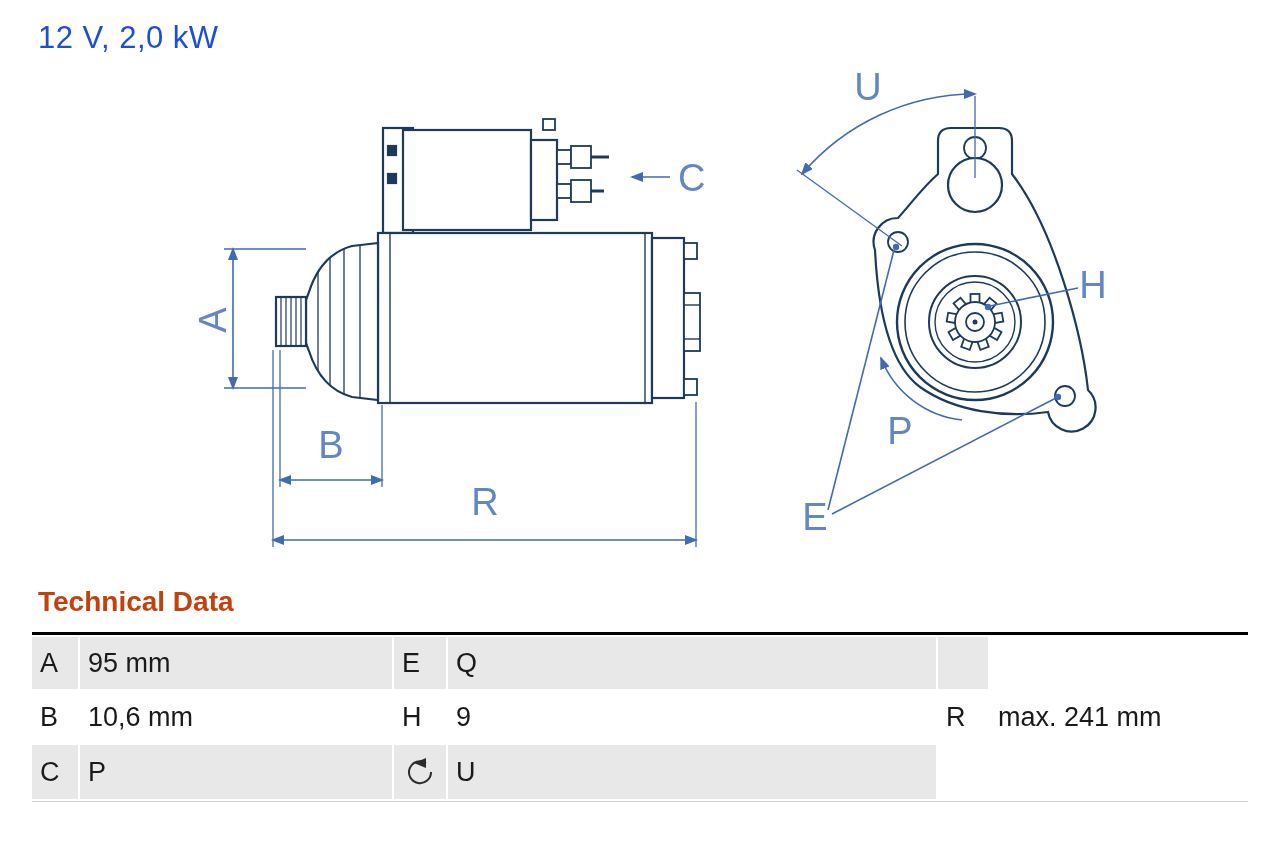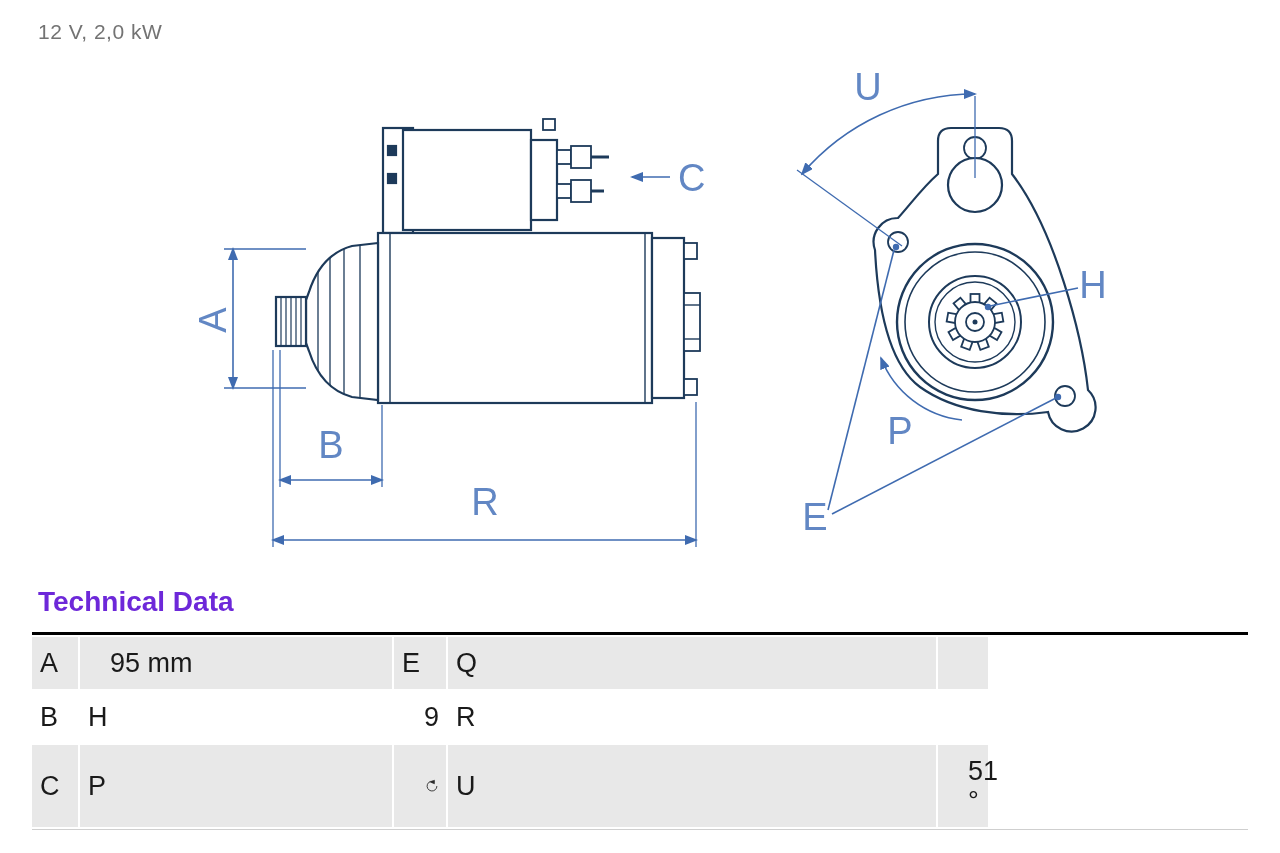--- a/index.html
+++ b/index.html
@@ -1,27 +1,27 @@
 <!DOCTYPE html>
 <html><head>
 <meta charset="utf-8">
 <style>
   html,body{margin:0;padding:0;background:#fff;}
   .page{position:relative;width:1280px;height:853px;background:#ffffff;overflow:hidden;
         font-family:"Liberation Sans",sans-serif;}
-  .title{position:absolute;left:38px;top:20px;font-size:21px;font-weight:500;color:#737373;letter-spacing:.5px;}
+  .title{position:absolute;left:38px;top:20px;font-size:31px;font-weight:500;color:#1d4ed8;letter-spacing:.5px;}
   svg.drawing{position:absolute;left:0;top:0;}
   .dimtext{font-family:"Liberation Sans",sans-serif;font-size:38px;fill:#6287c4;font-weight:400;}
   .tech{position:absolute;left:32px;right:32px;top:586px;}
-  .tech h2{margin:0 0 14px 6px;font-size:28px;font-weight:700;color:#6d28d9;}
+  .tech h2{margin:0 0 14px 6px;font-size:28px;font-weight:700;color:#c2410c;}
   .tbl{border-top:3px solid #000;border-bottom:1px solid #cfcfcf;padding-bottom:2px;}
   .row{display:grid;grid-template-columns:46px 312px 52px 488px 50px 1fr;column-gap:2px;margin-top:2px;}
   .cell{font-size:27px;line-height:30px;color:#1a1a1a;padding:11px 6px;display:flex;align-items:center;}
   .cell.k{padding-left:8px;}
-  .cell.v{padding-left:30px;}
+  .cell.v{padding-left:8px;}
   .row.shade .cell{background:#e8e8e8;}
   .row.plain .cell{background:#ffffff;}
   .roticon{display:inline-block;}
 </style>
 </head>
 <body>
 
 <div class="page">
 
   <div class="title">12 V, 2,0 kW</div>
@@ -184,34 +184,35 @@
       <div class="row shade">
         <div class="cell k">A</div>
         <div class="cell v">95 mm</div>
         <div class="cell k">E</div>
         <div class="cell k">Q</div>
         <div class="cell v"></div>
       </div>
 
       <div class="row plain">
         <div class="cell k">B</div>
+        <div class="cell v">10,6 mm</div>
         <div class="cell k">H</div>
         <div class="cell v">9</div>
         <div class="cell k">R</div>
+        <div class="cell v">max. 241 mm</div>
       </div>
 
       <div class="row shade">
         <div class="cell k">C</div>
         <div class="cell k">P</div>
         <div class="cell v">
           <svg class="roticon" width="36" height="32" viewBox="0 0 36 32">
             <path d="M 24 7 A 11 11 0 1 0 29 16" fill="none" stroke="#2b2b2b" stroke-width="2"></path>
             <polygon points="24,2 12,7 24,12" fill="#2b2b2b"></polygon>
           </svg>
         </div>
         <div class="cell k">U</div>
-        <div class="cell v">51 °</div>
       </div>
 
     </div>
   </div>
 
 </div>
 
 </body></html>

